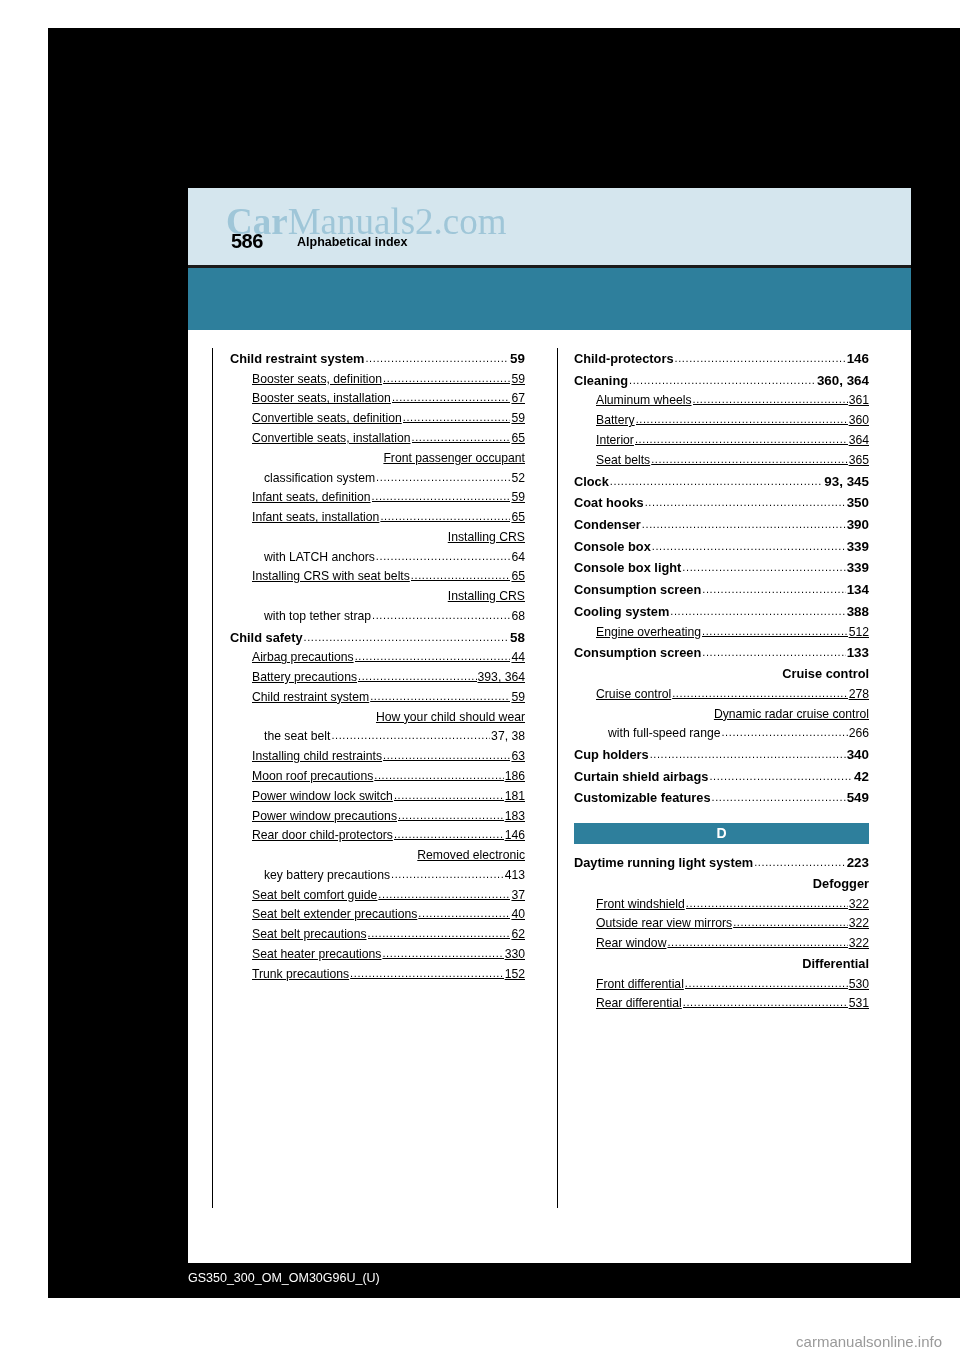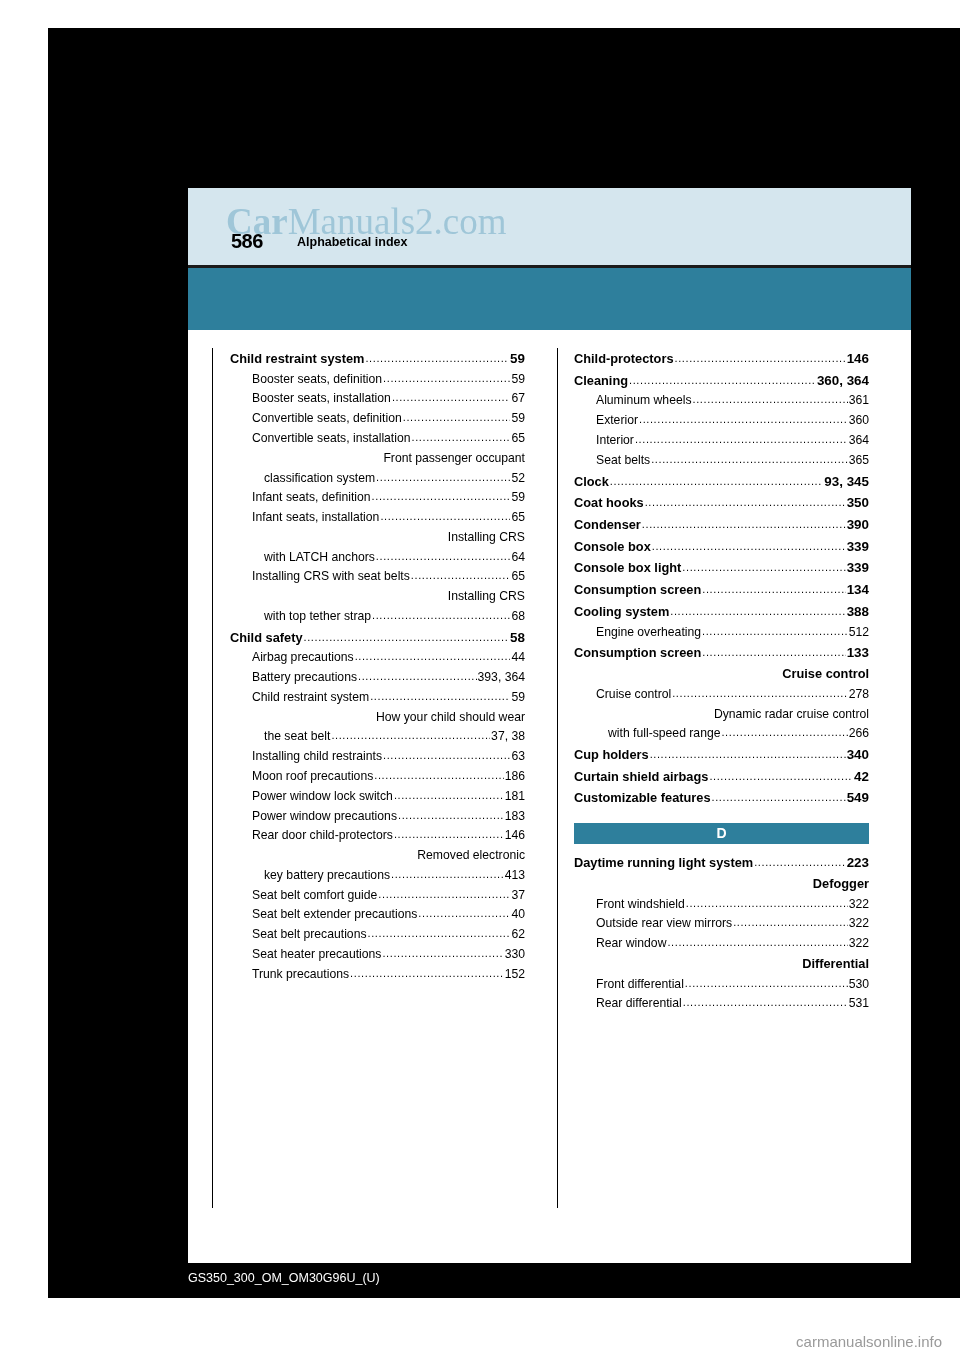--- a/index.html
+++ b/index.html
@@ -155,21 +155,21 @@
     margin: 0 1px;
     font-size: 11px;
     letter-spacing: 0.6px;
     color: #000;
     position: relative;
     top: -1px;
   }
   .entry .pg { flex: 0 0 auto; font-weight: inherit; }
   .entry.bold .pg { font-weight: bold; font-size: 13.4px; }
   .entry.lvl1 { padding-left: 0px; }
-  .entry.lvl2 { padding-left: 22px; font-size: 12.2px; }
+  .entry.lvl2 { padding-left: 22px; font-size: 12.2px; text-decoration: underline; }
   .entry.lvl3 { padding-left: 34px; font-size: 12.2px; }
   .entry.nodots { white-space: nowrap; justify-content: flex-end; }
 
   
   .letter-bar {
     background: #2e7f9c;
     color: #ffffff;
     font-weight: bold;
     font-size: 14px;
     text-align: center;
@@ -381,21 +381,21 @@
               <span class="txt">Cleaning</span>
               <span class="dots">..........................................................................................</span>
               <span class="pg">360, 364</span>
             </div>
             <div class="entry lvl2">
               <span class="txt">Aluminum wheels</span>
               <span class="dots">..........................................................................................</span>
               <span class="pg">361</span>
             </div>
             <div class="entry lvl2">
-              <span class="txt">Exterior</span>
+              <span class="txt">Battery</span>
               <span class="dots">..........................................................................................</span>
               <span class="pg">360</span>
             </div>
             <div class="entry lvl2">
               <span class="txt">Interior</span>
               <span class="dots">..........................................................................................</span>
               <span class="pg">364</span>
             </div>
             <div class="entry lvl2">
               <span class="txt">Seat belts</span>

